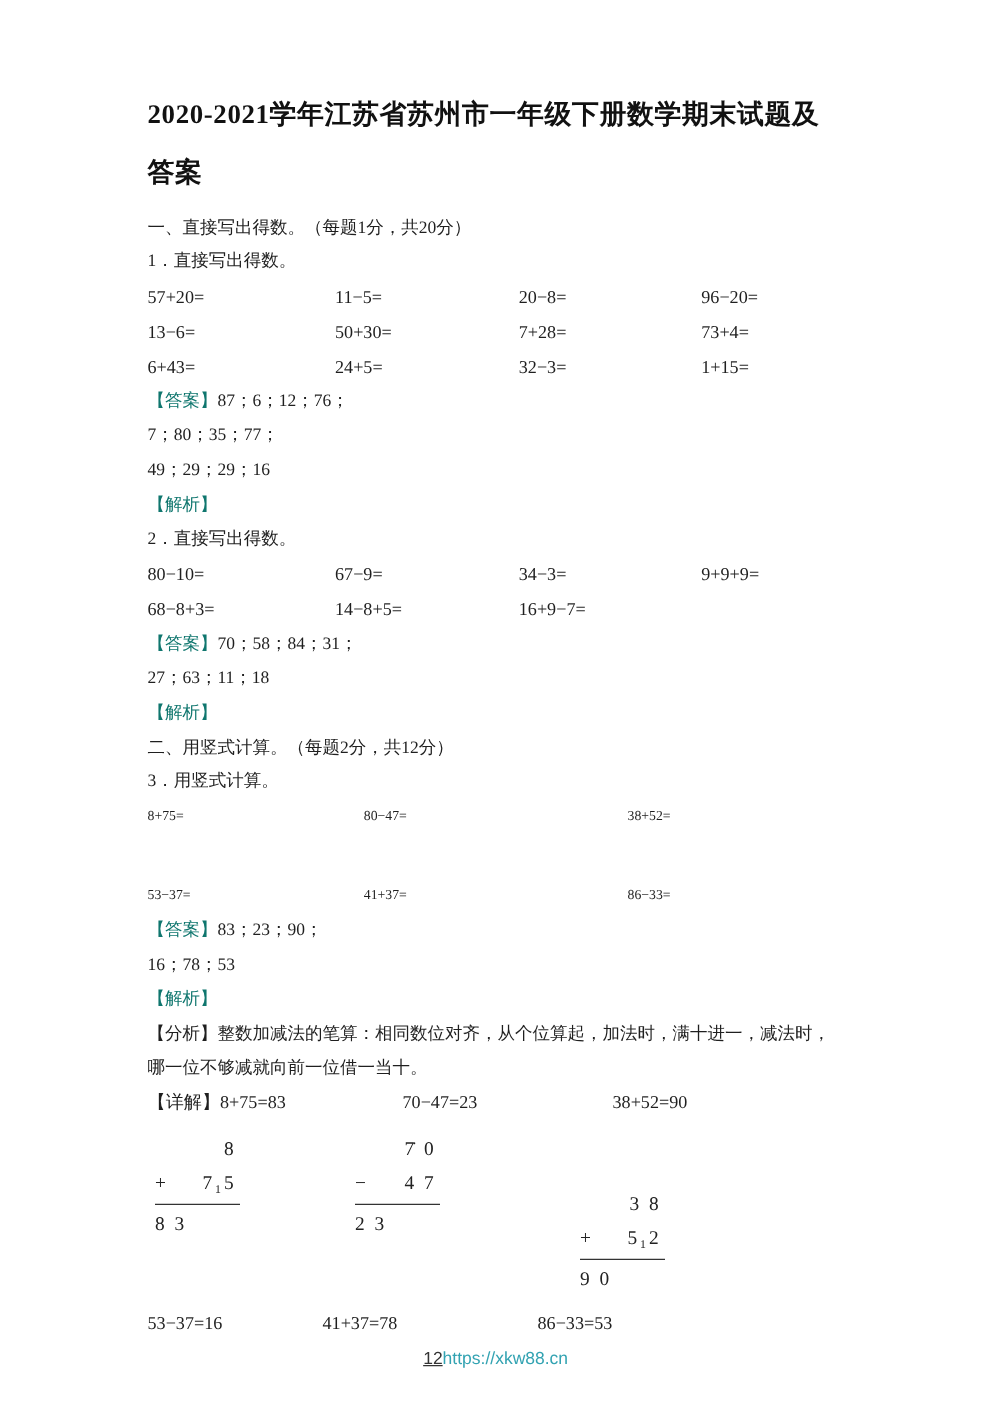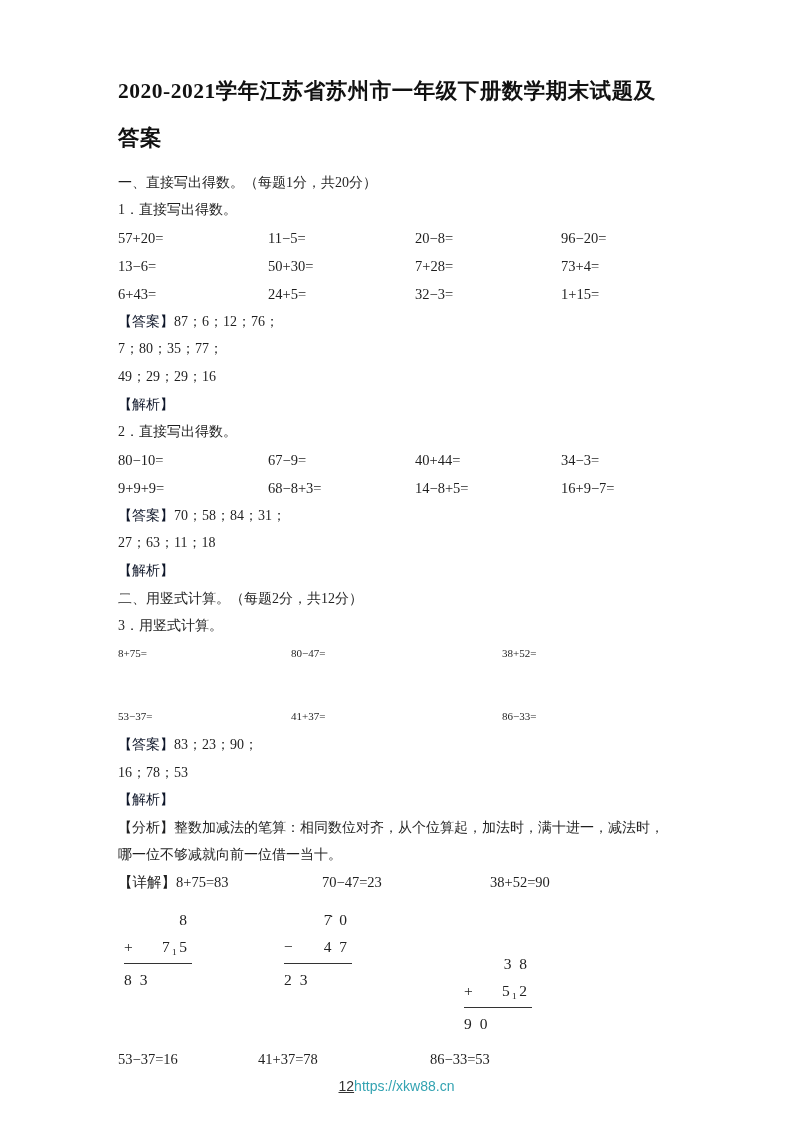--- a/index.html
+++ b/index.html
@@ -13,21 +13,21 @@
   }
   .page { padding:68px 118px 0 118px; box-sizing:border-box; }
 
   .doc-title {
     font-size:21.5px; font-weight:bold; color:#111;
     line-height:2.2; margin:0 0 6px 0; letter-spacing:0.5px;
   }
 
   p { margin:0; }
   .line { font-size:14px; line-height:27.6px; }
-  .blue { color:#0f172a; }
+  .blue { color:#0f766e; }
 
   .grid4 {
     display:grid;
     grid-template-columns:150px 147px 146px 1fr;
     font-size:14.5px; line-height:28px;
   }
   .grid3 {
     display:grid;
     grid-template-columns:137px 175px 1fr;
     font-size:11px; line-height:27.6px;gap:36px;
@@ -95,21 +95,20 @@
   <p class="line"><span class="blue">【答案】</span><span>87；6；12；76；</span></p>
   <p class="line">7；80；35；77；</p>
   <p class="line">49；29；29；16</p>
   <p class="line"><span class="blue">【解析】</span></p>
 
   <p class="line">2．直接写出得数。</p>
 
   <div class="grid4">
     <span>80−10=</span>
     <span>67−9=</span>
-    <span>40+44=</span>
     <span>34−3=</span>
     <span>9+9+9=</span>
     <span>68−8+3=</span>
     <span>14−8+5=</span>
     <span>16+9−7=</span>
   </div>
 
   <p class="line"><span class="blue">【答案】</span><span>70；58；84；31；</span></p>
   <p class="line">27；63；11；18</p>
   <p class="line"><span class="blue">【解析】</span></p>

